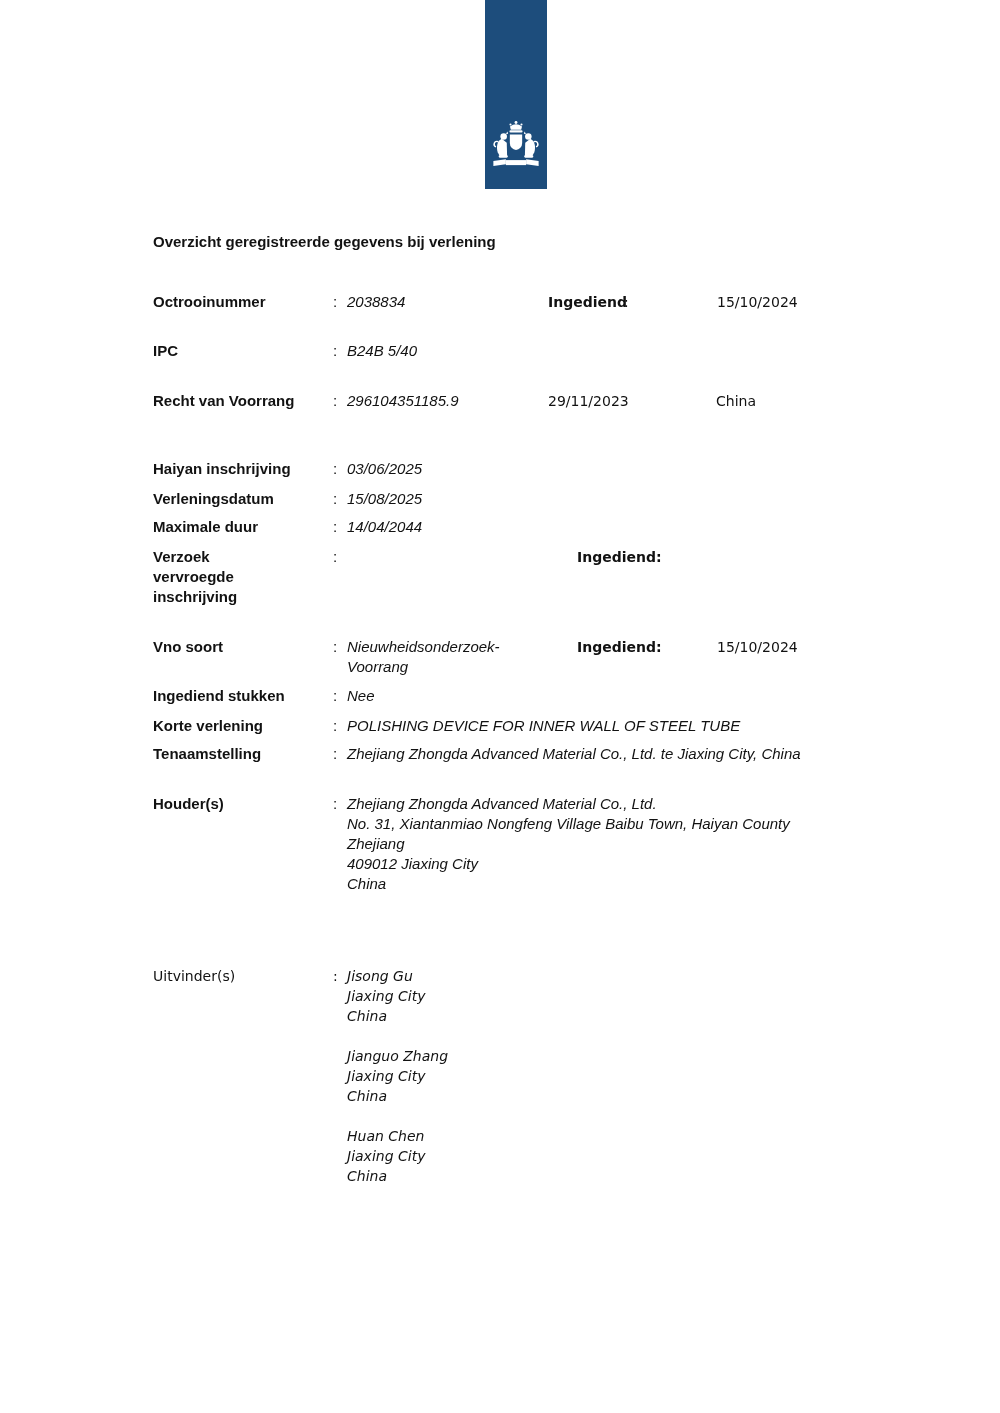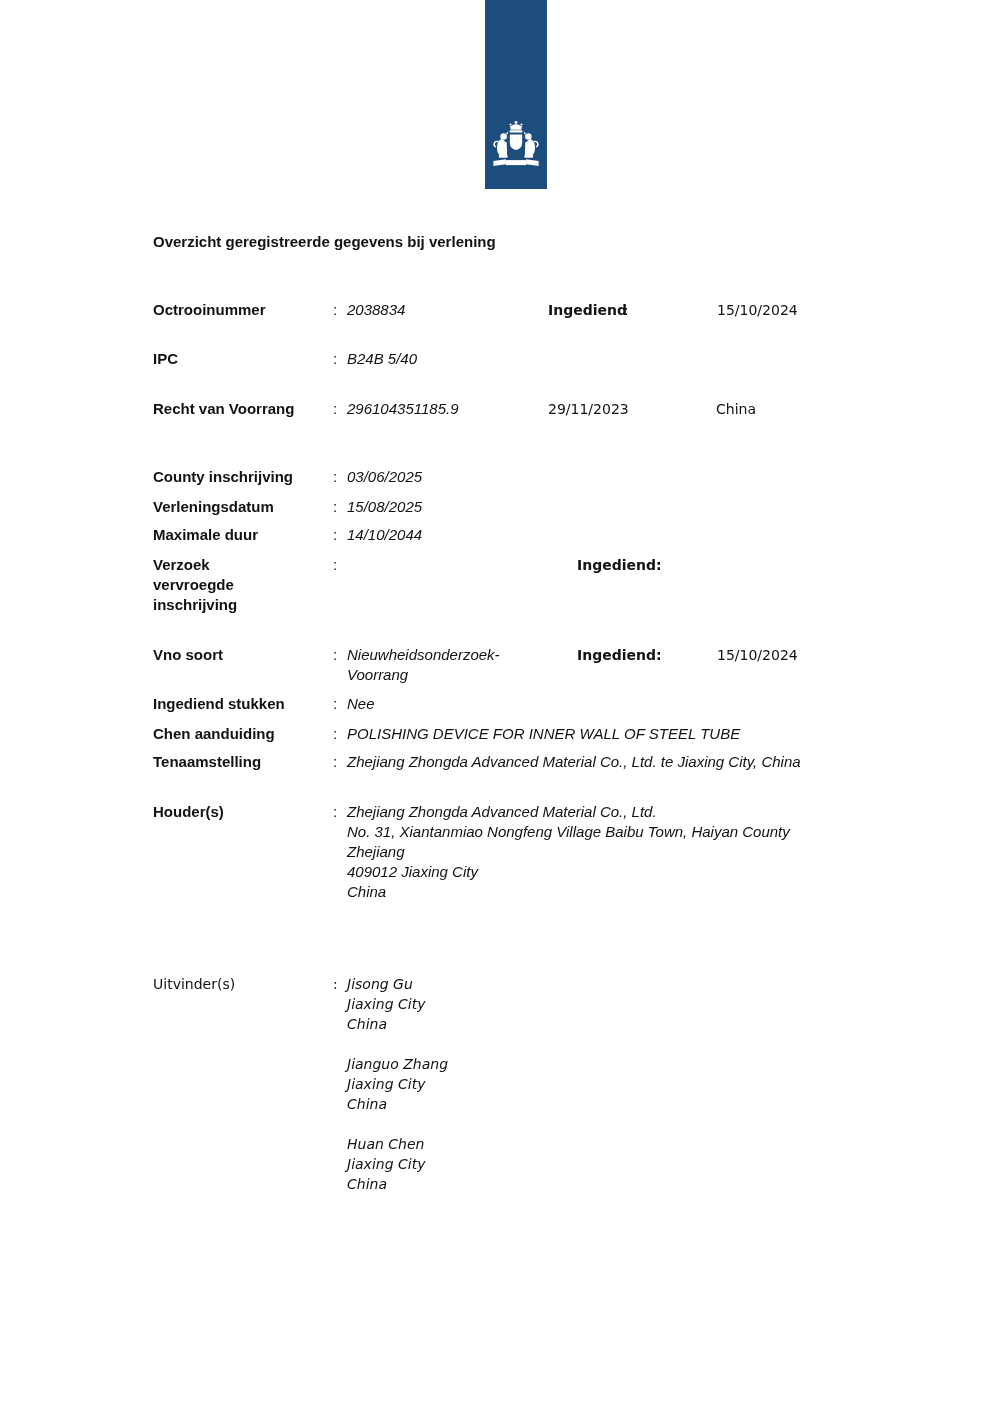--- a/index.html
+++ b/index.html
@@ -8,21 +8,21 @@
     font-family:"Liberation Sans", sans-serif; font-size:15px; line-height:20px;
     color:#121212; overflow:hidden;
   }
   .banner {
     position:absolute; left:485px; top:0; width:62px; height:189px;
     display:flex; align-items:flex-end; justify-content:center;
     padding-bottom:15px; box-sizing:border-box;
   }
   .title { position:absolute; left:153px; top:232px; font-weight:bold; }
   .row { position:absolute; left:153px; width:847px; height:0; }
-  .row span { position:absolute; top:8px; white-space:pre-line; }
+  .row span { position:absolute; top:0; white-space:pre-line; }
   .lbl   { left:0; width:178px; font-weight:bold; }
   .colon { left:180px; }
   .val   { left:194px; width:360px;font-style:italic; }
   .c3a   { left:395px; }
   .c3b   { left:424px; }
   .c4    { left:564px; }
   .b     { font-weight:bold; }
   .dv    { font-family:"DejaVu Sans", sans-serif; font-size:14px; }
   .coat  { display:block; }
 </style>
@@ -83,35 +83,35 @@
 
   <div class="row" style="top:391px">
     <span class="lbl">Recht van Voorrang</span>
     <span class="colon">:</span>
     <span class="val">296104351185.9</span>
     <span class="c3a dv">29/11/2023</span>
     <span class="c4 dv" style="left:563px">China</span>
   </div>
 
   <div class="row" style="top:459px">
-    <span class="lbl">County inschrijving</span>
+    <span class="lbl">Haiyan inschrijving</span>
     <span class="colon">:</span>
     <span class="val">03/06/2025</span>
   </div>
 
   <div class="row" style="top:489px">
     <span class="lbl">Verleningsdatum</span>
     <span class="colon">:</span>
     <span class="val">15/08/2025</span>
   </div>
 
   <div class="row" style="top:517px">
     <span class="lbl">Maximale duur</span>
     <span class="colon">:</span>
-    <span class="val">14/10/2044</span>
+    <span class="val">14/04/2044</span>
   </div>
 
   <div class="row" style="top:547px">
     <span class="lbl">Verzoek
 vervroegde
 inschrijving</span>
     <span class="colon">:</span>
     <span class="c3b dv b">Ingediend:</span>
   </div>
 
@@ -124,21 +124,21 @@
     <span class="c4 dv">15/10/2024</span>
   </div>
 
   <div class="row" style="top:686px">
     <span class="lbl">Ingediend stukken</span>
     <span class="colon">:</span>
     <span class="val">Nee</span>
   </div>
 
   <div class="row" style="top:716px">
-    <span class="lbl">Chen aanduiding</span>
+    <span class="lbl">Korte verlening</span>
     <span class="colon">:</span>
     <span class="val" style="width:560px">POLISHING DEVICE FOR INNER WALL OF STEEL TUBE</span>
   </div>
 
   <div class="row" style="top:744px">
     <span class="lbl">Tenaamstelling</span>
     <span class="colon">:</span>
     <span class="val" style="width:560px">Zhejiang Zhongda Advanced Material Co., Ltd. te Jiaxing City, China</span>
   </div>
 

